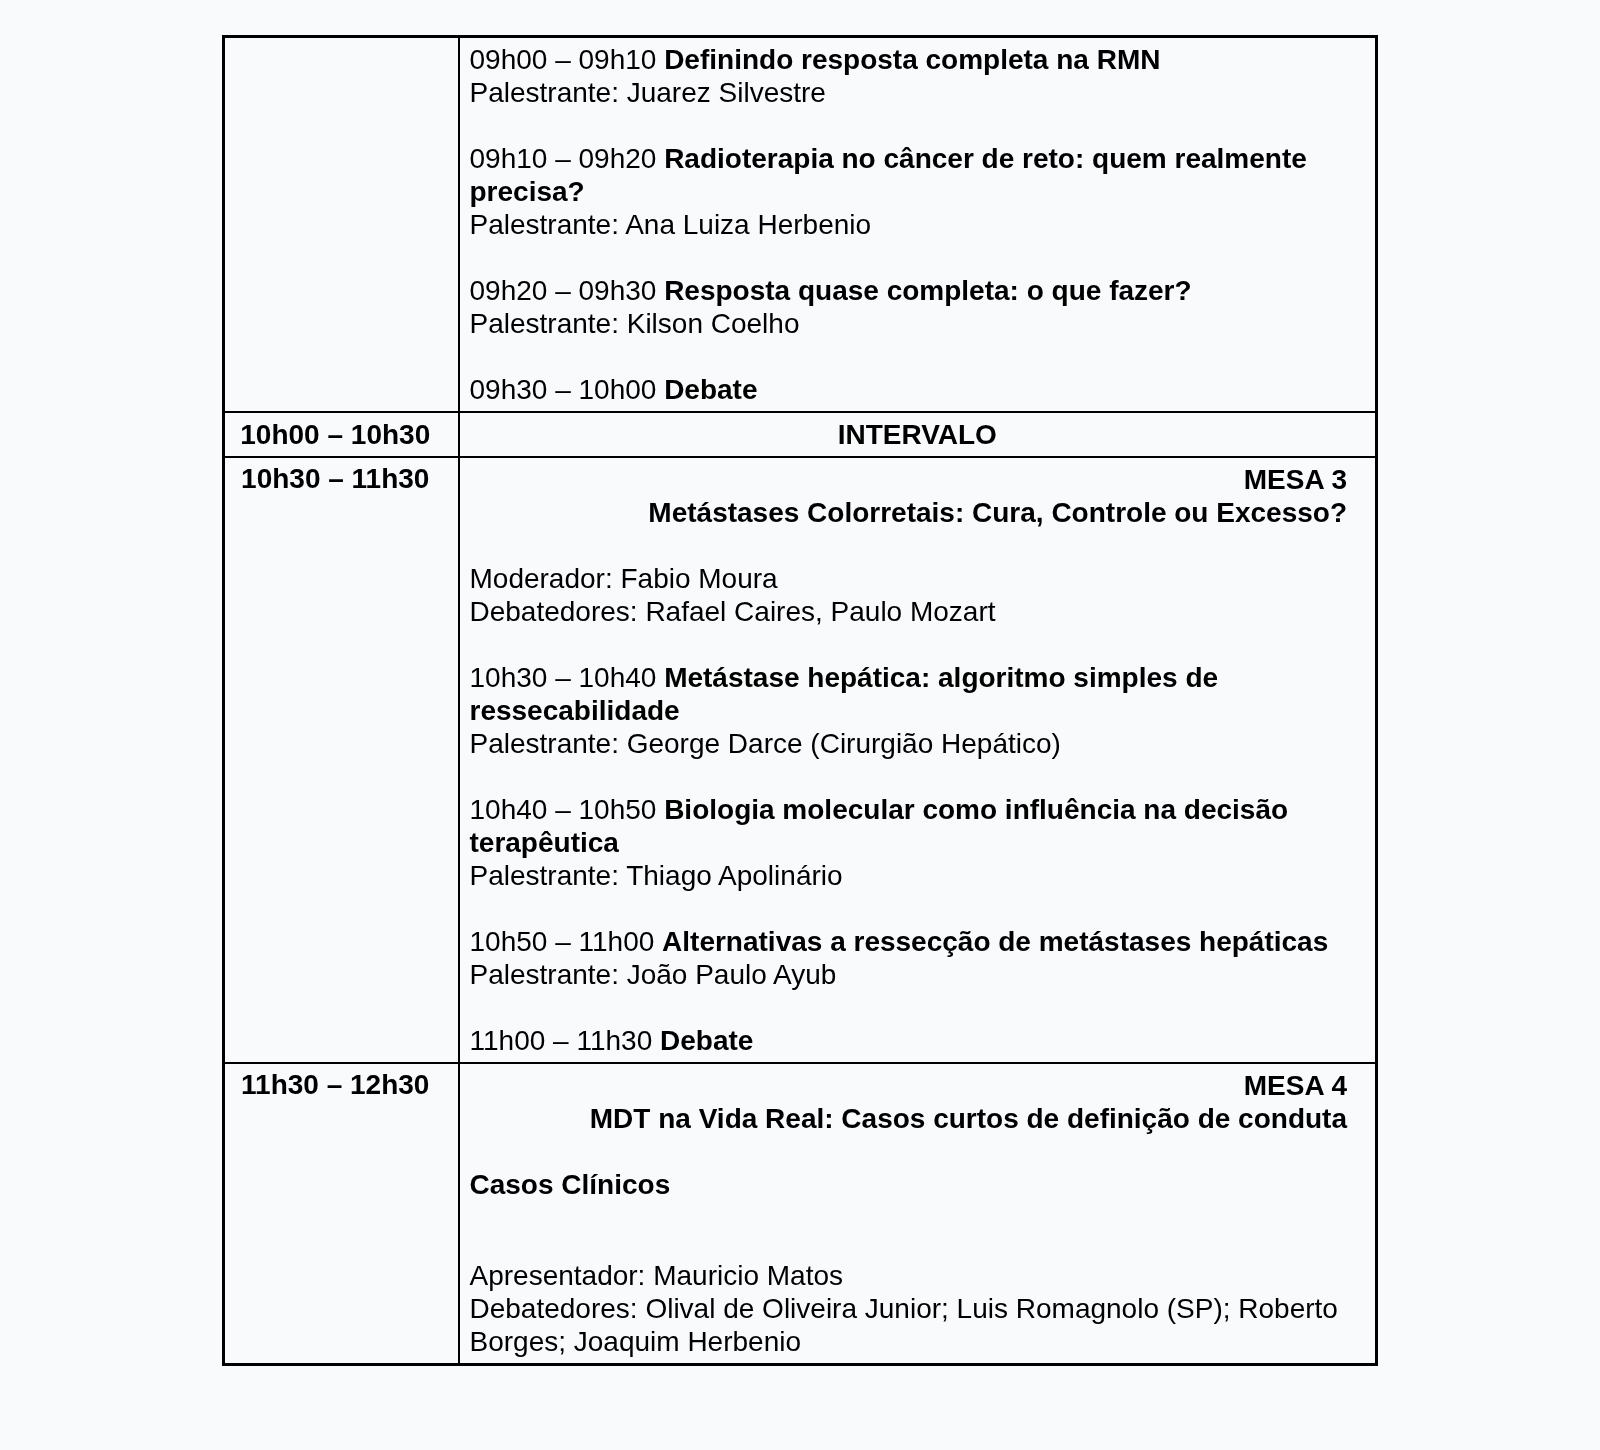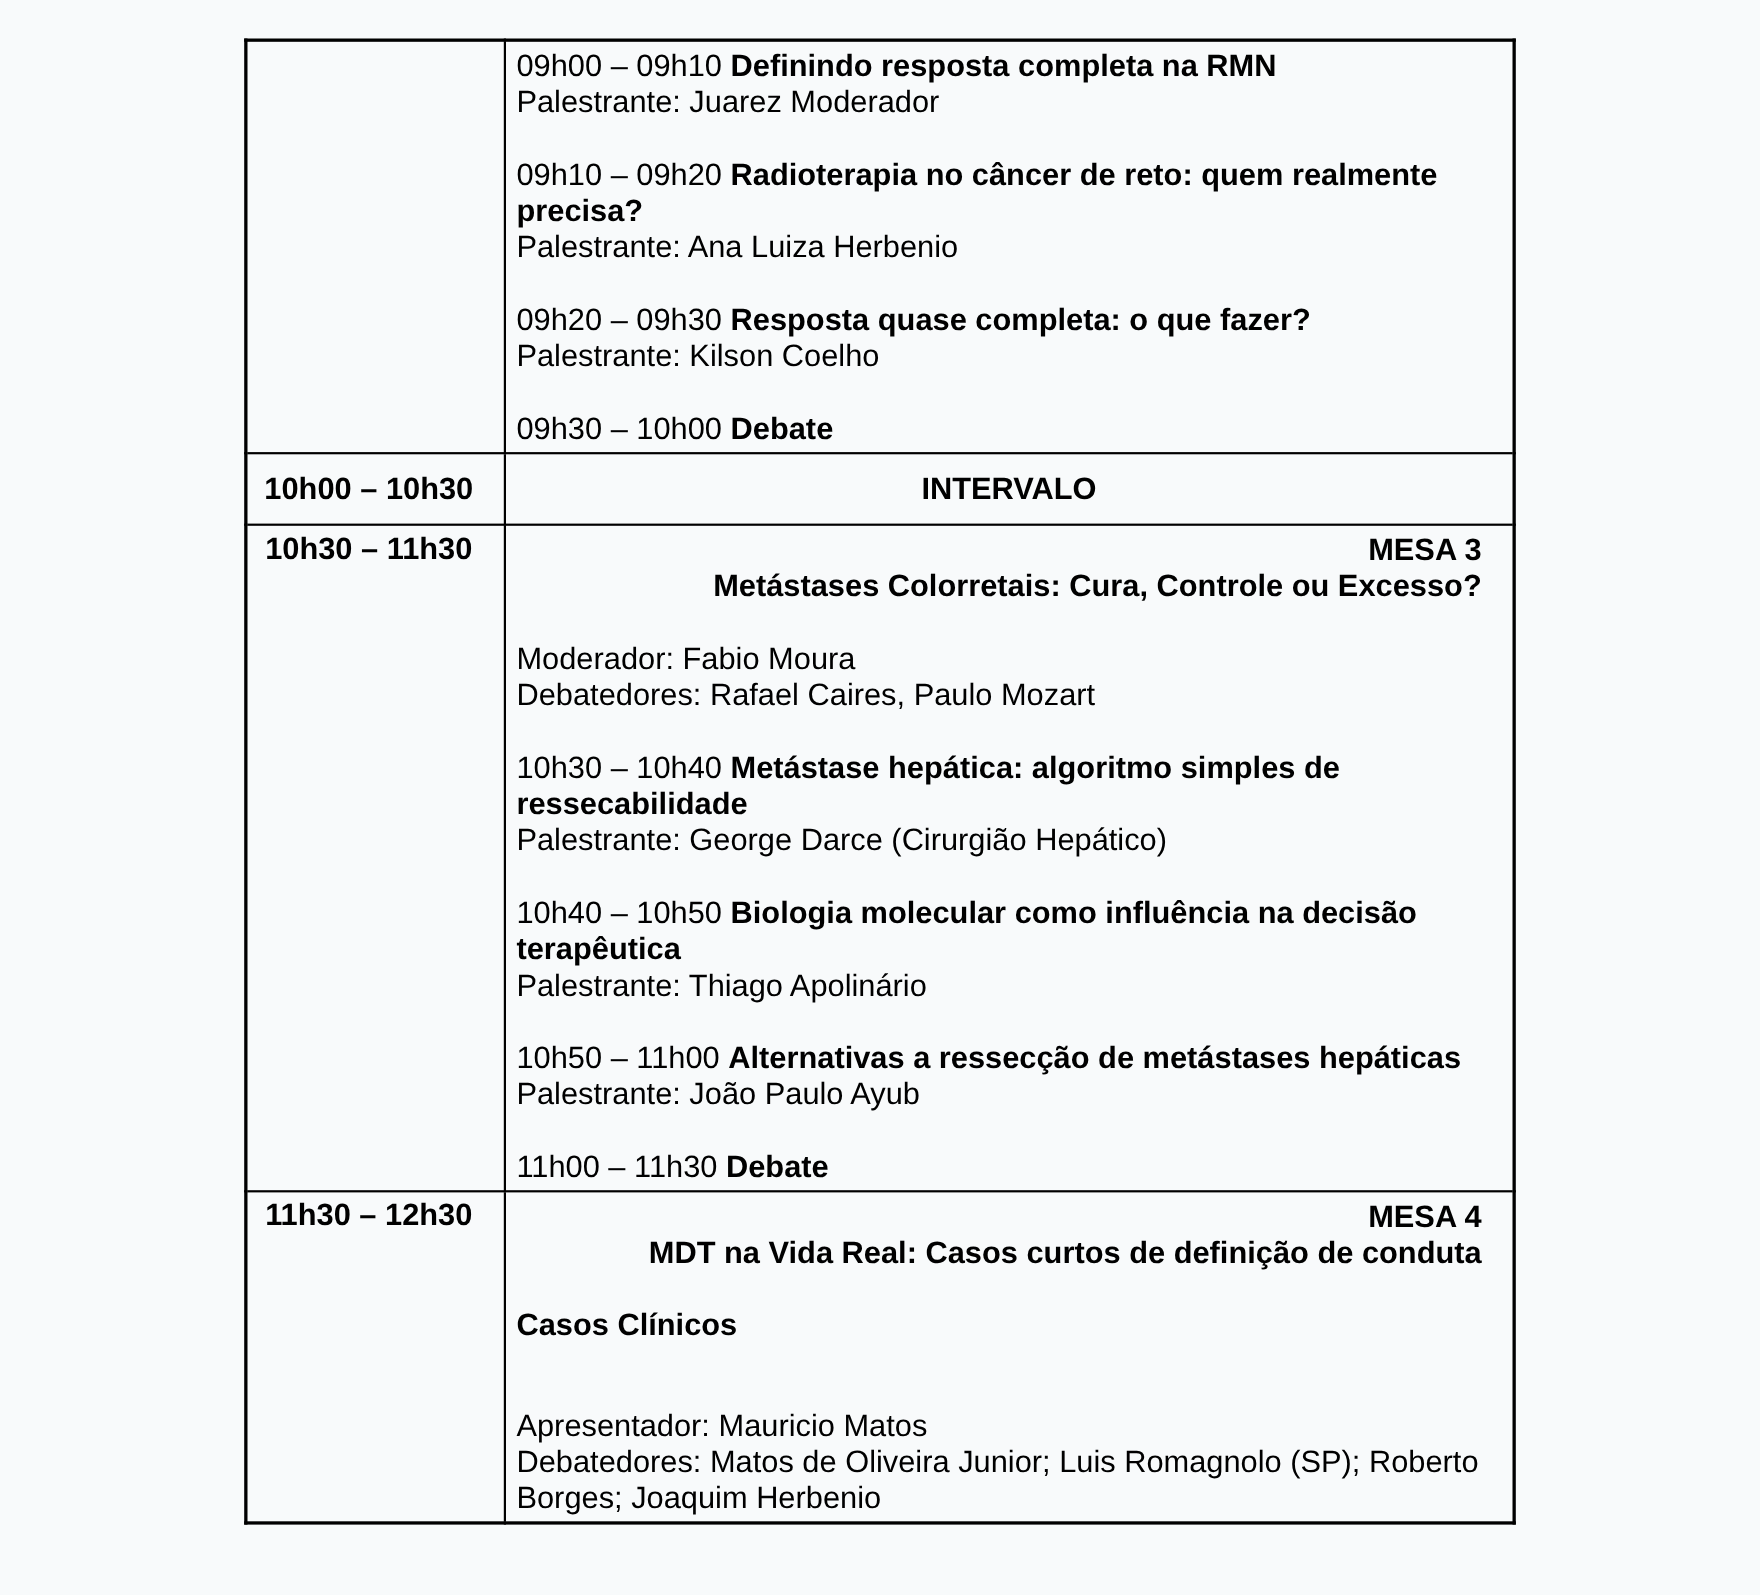--- a/index.html
+++ b/index.html
@@ -40,21 +40,21 @@
     font-weight: bold;
     padding: 4px 14px 4px 2px;
   }
   td.content-cell {
     padding: 5px 28px 5px 10px;
   }
   td.banner-cell {
     text-align: center;
     font-weight: bold;
     vertical-align: middle;
-    padding: 15px 0;
+    padding: 5px 0;
   }
   p.line {
     margin: 0;
   }
   .bold {
     font-weight: bold;
   }
   .center {
     text-align: right;
   }
@@ -77,21 +77,21 @@
   <colgroup>
     <col style="width:235px">
     <col>
   </colgroup>
   <tbody>
 
     <tr class="r-sessions">
       <td class="time-cell"></td>
       <td class="content-cell">
         <p class="line"><span>09h00 – 09h10</span> <span class="bold">Definindo resposta completa na RMN</span></p>
-        <p class="line">Palestrante: Juarez Moderador</p>
+        <p class="line">Palestrante: Juarez Silvestre</p>
         <div class="gap"></div>
         <p class="line"><span>09h10 – 09h20</span> <span class="bold">Radioterapia no câncer de reto: quem realmente precisa?</span></p>
         <p class="line">Palestrante: Ana Luiza Herbenio</p>
         <div class="gap"></div>
         <p class="line"><span>09h20 – 09h30</span> <span class="bold">Resposta quase completa: o que fazer?</span></p>
         <p class="line">Palestrante: Kilson Coelho</p>
         <div class="gap"></div>
         <p class="line"><span>09h30 – 10h00</span> <span class="bold">Debate</span></p>
       </td>
     </tr>
@@ -125,19 +125,19 @@
 
     <tr class="r-mesa4">
       <td class="time-cell">11h30 – 12h30</td>
       <td class="content-cell">
         <p class="line center bold">MESA 4</p>
         <p class="line center bold">MDT na Vida Real: Casos curtos de definição de conduta</p>
         <div class="gap"></div>
         <p class="line bold">Casos Clínicos</p>
         <div class="gap-lg"></div>
         <p class="line">Apresentador: Mauricio Matos</p>
-        <p class="line">Debatedores: Matos de Oliveira Junior; Luis Romagnolo (SP); Roberto Borges; Joaquim Herbenio</p>
+        <p class="line">Debatedores: Olival de Oliveira Junior; Luis Romagnolo (SP); Roberto Borges; Joaquim Herbenio</p>
       </td>
     </tr>
 
 
   </tbody>
 </table>
 
 </body></html>

